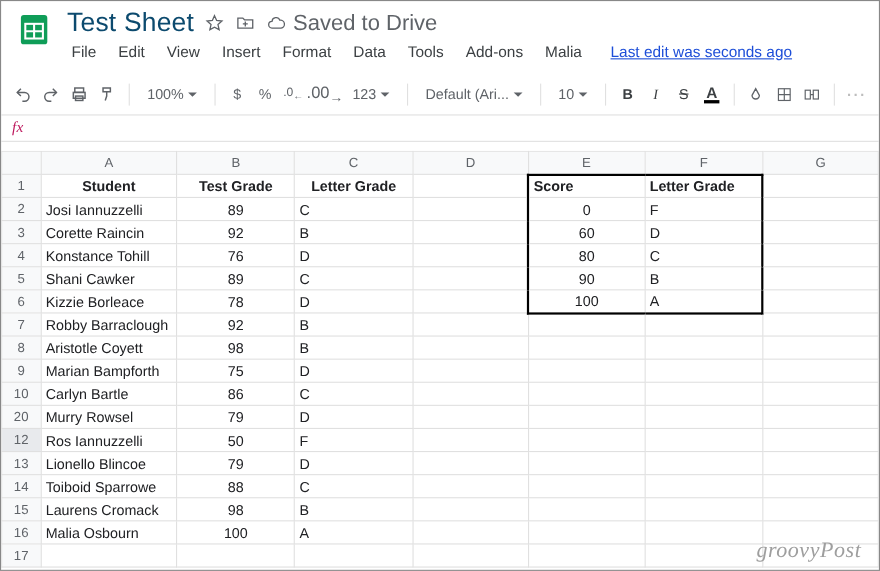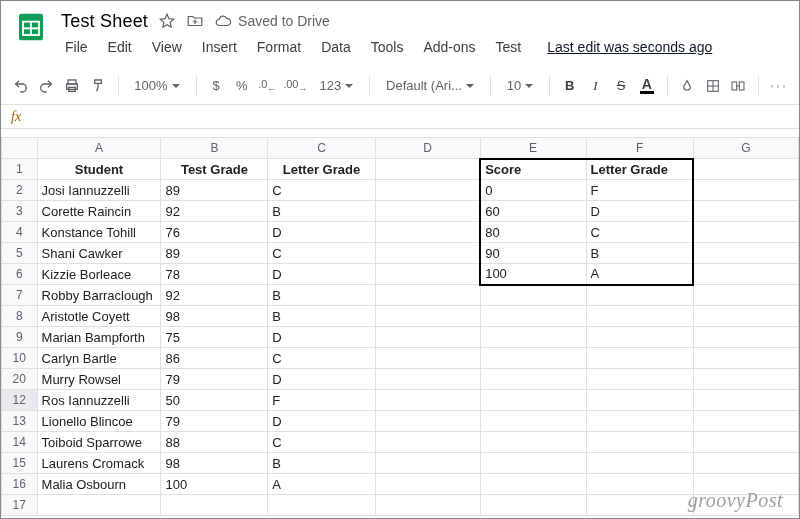--- a/index.html
+++ b/index.html
@@ -4,59 +4,59 @@
 <style>
   * { box-sizing: border-box; }
   html, body { margin:0; padding:0; font-family: Arial, Helvetica, sans-serif; background:#fff; color:#202124; }
   .frame { width:800px; height:519px; border:1px solid #888; position:relative; overflow:hidden; background:#fff; }
 
   
   .doc-header { padding:6px 10px 0 10px; display:flex; align-items:flex-start; }
   .logo { width:40px; height:40px; display:flex; align-items:center; justify-content:center; margin-right:10px; flex:0 0 auto; }
   .logo svg { width:32px; height:32px; }
   .title-row { display:flex; align-items:center; gap:10px; height:28px; }
-  .title { font-size:18px; color:#000000; letter-spacing:0.2px; }
+  .title { font-size:24px; color:#0c4a6e; letter-spacing:0.2px; }
   .icon-small { width:18px; height:18px; display:inline-flex; align-items:center; justify-content:center; color:#5f6368; }
-  .saved-row { display:inline-flex; align-items:center; color:#5f6368; font-size:14px; gap:6px; }
+  .saved-row { display:inline-flex; align-items:center; color:#5f6368; font-size:20px; gap:6px; }
   .menu-row { display:flex; gap:12px; font-size:14px; color:#3c4043; margin-top:2px; height:26px; }
   .menu-row span { padding:2px 4px; }
-  .last-edit { color:#0f172a; text-decoration:underline; margin-left:6px; }
+  .last-edit { color:#1d4ed8; text-decoration:underline; margin-left:6px; }
 
   
   .toolbar { height:38px; border-bottom:1px solid #e0e0e0; display:flex; align-items:center; padding:0 10px; gap:6px; font-size:13px; color:#5f6368; margin-top:4px; }
   .tb-btn { width:26px; height:26px; display:inline-flex; align-items:center; justify-content:center; color:#5f6368; border-radius:2px; }
   .tb-sep { width:1px; height:20px; background:#e0e0e0; margin:0 4px; }
   .tb-combo { display:inline-flex; align-items:center; gap:4px; padding:0 6px; height:26px;text-align:center; }
   .caret { width:0; height:0; border-left:4px solid transparent; border-right:4px solid transparent; border-top:4px solid #5f6368; }
   .text-A { font-weight:bold; font-size:14px; color:#3c4043; border-bottom:3px solid #000; padding:0 2px; line-height:1; }
   .borders svg, .tb-btn svg { width:16px; height:16px; }
   .tb-label { white-space:nowrap; }
 
   
   .formula-bar { height:24px; border-bottom:1px solid #e0e0e0; display:flex; align-items:center; padding:0 10px; color:#bdbdbd; font-size:13px; font-style:italic; }
-  .fx { font-style:italic; color:#a16207; font-family: "Times New Roman", serif; font-size:14px; }
+  .fx { font-style:italic; color:#be185d; font-family: "Times New Roman", serif; font-size:14px; }
 
   
   .grid-area { position:absolute; top:136px; left:0; right:0; bottom:0; overflow:auto; }
   table.sheet { border-collapse:collapse; table-layout:fixed; font-size:13px; }
   .sheet th, .sheet td { border:1px solid #e0e0e0; height:21px; padding:0 4px; overflow:hidden; white-space:nowrap; }
   .sheet thead th { background:#f8f9fa; color:#5f6368; font-weight:normal; text-align:center; font-size:12px; }
   .sheet thead th.corner { background:#f8f9fa; width:36px; }
   .sheet tbody th { background:#f8f9fa; color:#5f6368; font-weight:normal; text-align:center; font-size:12px; width:36px; }
 
   .col-A { width:124px; }
   .col-B { width:108px; }
   .col-C { width:108px; }
   .col-D { width:108px; }
   .col-E { width:108px; }
   .col-F { width:108px; }
   .col-G { width:108px; }
 
   td.text { text-align:left; }
-  td.num  { text-align:left; }
+  td.num  { text-align:center; }
   td.hdr  { font-weight:bold; text-align:center;margin-top:32px; }
   td.hdr-left { font-weight:bold; text-align:left; }
 
   
   .b-top    { border-top:2px solid #000 !important; }
   .b-bot    { border-bottom:2px solid #000 !important; }
   .b-left   { border-left:2px solid #000 !important; }
   .b-right  { border-right:2px solid #000 !important; }
 
   
@@ -104,21 +104,21 @@
       </div>
       <div class="menu-row">
         <span>File</span>
         <span>Edit</span>
         <span>View</span>
         <span>Insert</span>
         <span>Format</span>
         <span>Data</span>
         <span>Tools</span>
         <span>Add-ons</span>
-        <span>Test</span>
+        <span>Malia</span>
         <span class="last-edit">Last edit was seconds ago</span>
       </div>
     </div>
   </div>
 
   <div class="toolbar">
     <span class="tb-btn">
         <svg viewBox="0 0 24 24" fill="none" stroke="#5f6368" stroke-width="2">
           <path d="M9 14l-5-5 5-5"></path>
           <path d="M4 9h10a6 6 0 0 1 0 12h-3"></path>
@@ -147,21 +147,21 @@
         <span class="tb-label">100%</span>
         <span class="caret"></span>
       </span>
     <span class="tb-sep"></span>
     <span class="tb-btn tb-label">$</span>
     <span class="tb-btn tb-label">%</span>
     <span class="tb-btn">
         <span style="font-size:11px"><span>.0</span><sub>←</sub></span>
       </span>
     <span class="tb-btn">
-        <span style="font-size:11px"><span>.00</span><sub>→</sub></span>
+        <span style="font-size:15px"><span>.00</span><sub>→</sub></span>
       </span>
     <span class="tb-combo">
         <span class="tb-label">123</span>
         <span class="caret"></span>
       </span>
     <span class="tb-sep"></span>
     <span class="tb-combo" style="min-width:100px">
         <span class="tb-label">Default (Ari...</span>
         <span class="caret"></span>
       </span>

